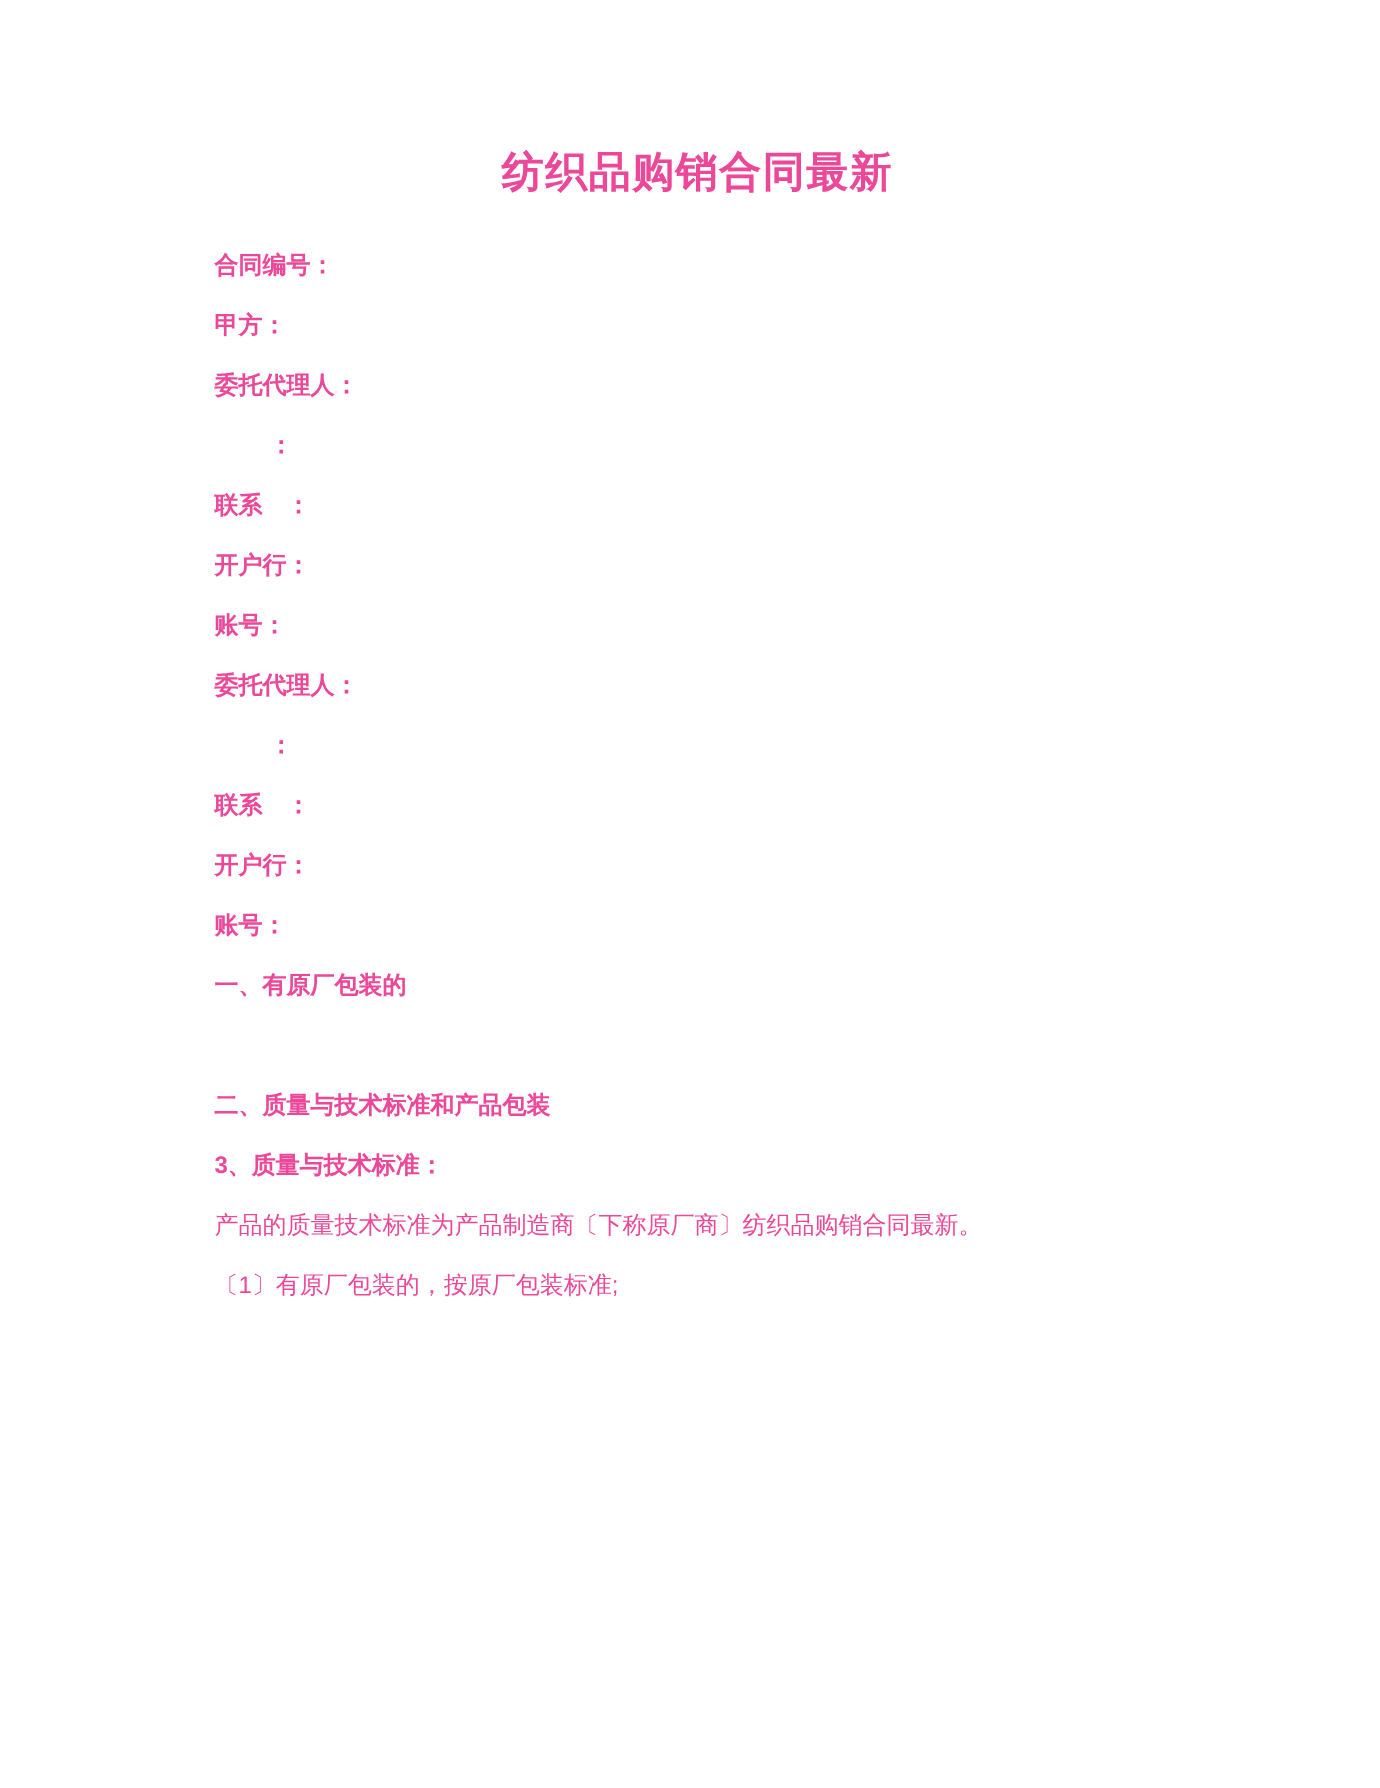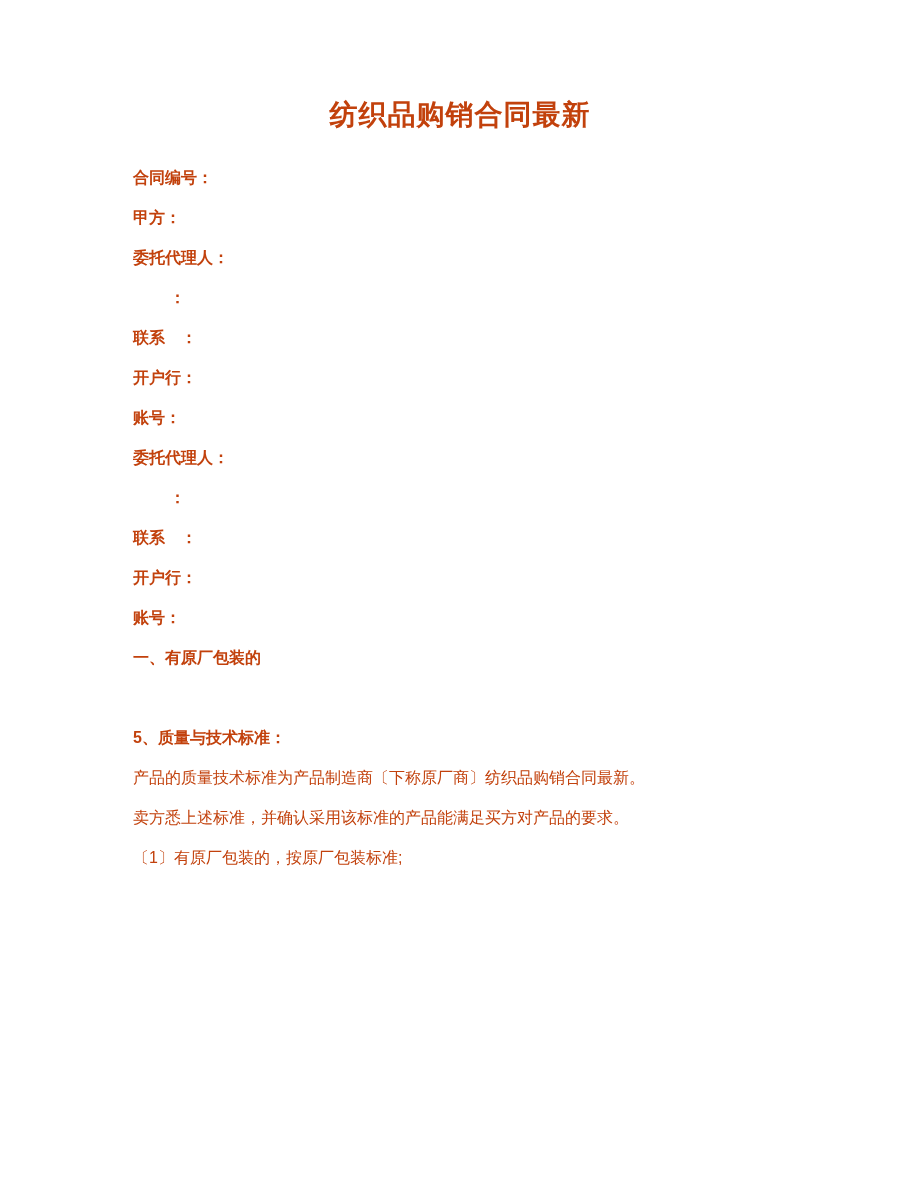--- a/index.html
+++ b/index.html
@@ -4,21 +4,22 @@
 <style>
   * { box-sizing: border-box; }
   html, body { margin: 0; padding: 0; background: #ffffff; }
   .page {
     position: relative;
     width: 920px;
     height: 1192px;
     background: #ffffff;
     overflow: hidden;
     font-family: "Liberation Sans", "DejaVu Sans", sans-serif;
-    color: #c2410c;
+    color: #ec4899;
+    padding-left: 10px;
   }
   .doc-title {
     margin: 0;
     padding-top: 96px;
     text-align: center;
     font-size: 28px;
     line-height: 38px;
     font-weight: 700;
     letter-spacing: 1px;
     white-space: pre-wrap;
@@ -52,18 +53,18 @@
       <p class="label">联系　：</p>
       <p class="label">开户行：</p>
       <p class="label">账号：</p>
       <p class="label">委托代理人：</p>
       <p class="label">　　 ：</p>
       <p class="label">联系　：</p>
       <p class="label">开户行：</p>
       <p class="label">账号：</p>
       <p class="heading">一、有原厂包装的</p>
       <p class="spacer">&nbsp;</p>
-      <p class="heading">5、质量与技术标准：</p>
+      <p class="heading">二、质量与技术标准和产品包装</p>
+      <p class="heading">3、质量与技术标准：</p>
       <p class="paragraph">产品的质量技术标准为产品制造商〔下称原厂商〕纺织品购销合同最新。</p>
-      <p class="paragraph">卖方悉上述标准，并确认采用该标准的产品能满足买方对产品的要求。</p>
       <p class="paragraph">〔1〕有原厂包装的，按原厂包装标准;</p>
     </div>
 </div>
 
 </body></html>

